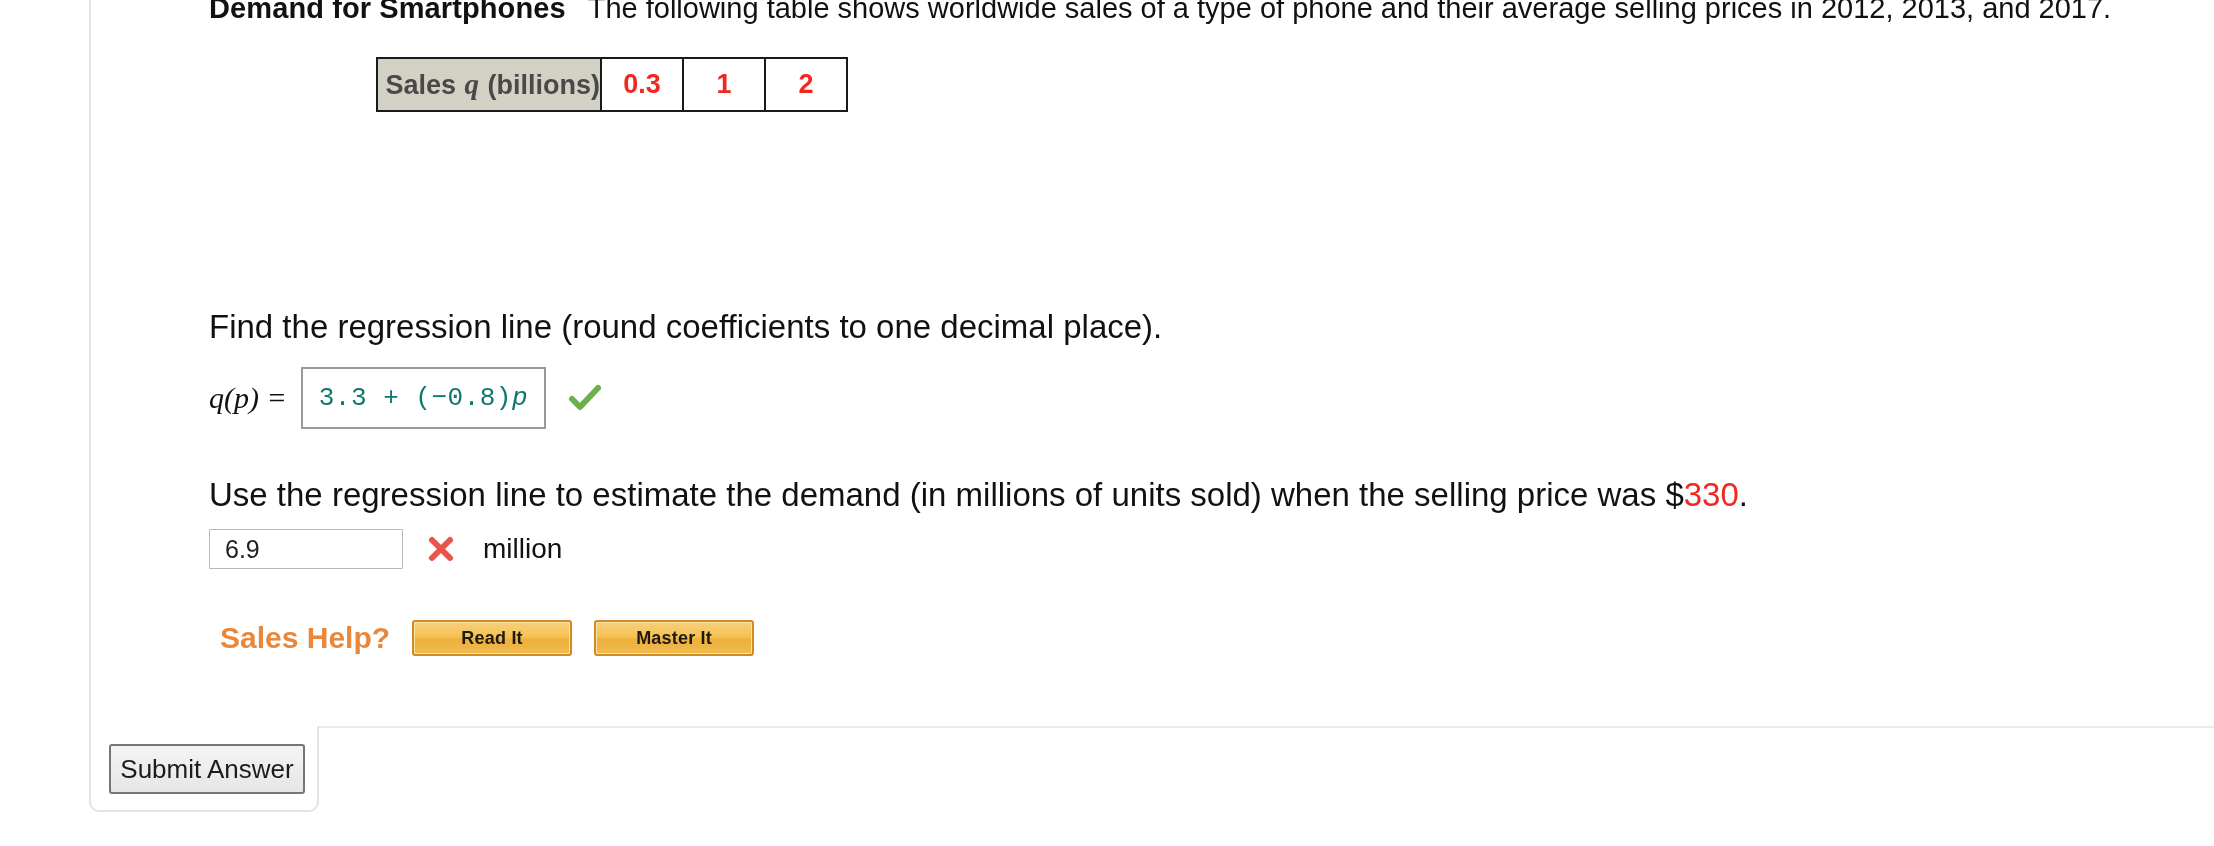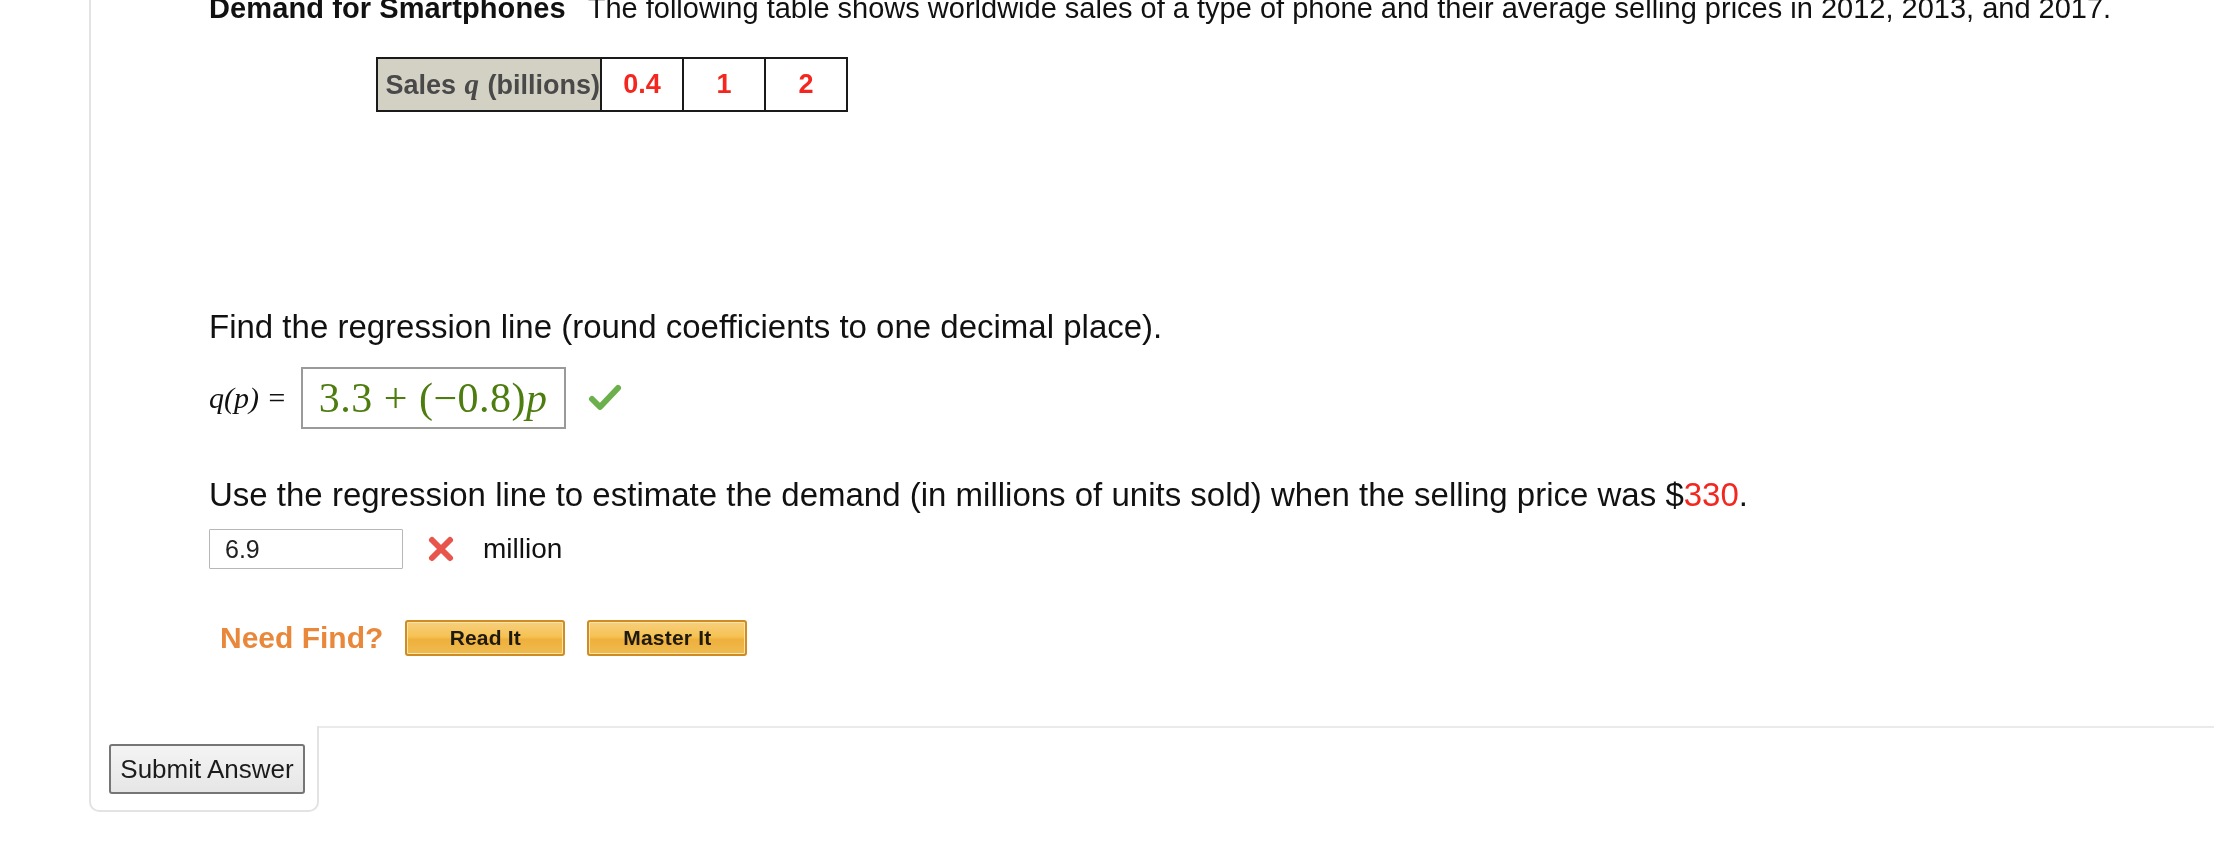--- a/index.html
+++ b/index.html
@@ -136,23 +136,23 @@
     background: #ffffff;
     min-width: 238px;
     height: 62px;
     display: flex;
     align-items: center;
     justify-content: center;
     padding: 0 16px;
     box-sizing: border-box;
   }
   #regression-answer-text {
-    font-family: Liberation Serif, serif;
-    font-size: 42px;
-    color: #4d7c0f;
+    font-family: Liberation Mono, monospace;
+    font-size: 26px;
+    color: #0f766e;
     white-space: nowrap;
     letter-spacing: 0.5px;
   }
   #regression-answer-text .ital {
     font-style: italic;
   }
   #check-icon {
     margin-left: 22px;
     width: 34px;
     height: 34px;
@@ -215,21 +215,21 @@
     align-items: center;
     justify-content: center;
     width: 160px;
     height: 36px;
     margin-right: 22px;
     box-sizing: border-box;
     border: 2px solid #d08b21;
     border-radius: 3px;
     background: linear-gradient(to bottom, #f7cf7d 0%, #f5c253 45%, #efb03c 55%, #eebb52 100%);
     box-shadow: inset 0 0 0 1px #fbe3a9;
-    font-size: 21px;
+    font-size: 18px;
     font-weight: bold;
     color: #1f1a10;
     letter-spacing: 0.2px;
     cursor: pointer;
     user-select: none;
   }
 
   
   #bottom-divider {
     position: absolute;
@@ -278,21 +278,21 @@
 
     <div id="intro-line">
       <span id="intro-title">Demand for Smartphones</span><span id="intro-gap"></span><span id="intro-text">The following table shows worldwide sales of a type of phone and their average selling prices in 2012, 2013, and 2017.</span>
     </div>
 
     <div id="data-table-wrap">
       <table class="data-table">
         <tbody>
         <tr>
           <td class="rowlabel-cell"><span>Sales</span> <span class="var">q</span> <span>(billions)</span></td>
-          <td class="data-cell">0.4</td>
+          <td class="data-cell">0.3</td>
           <td class="data-cell">1</td>
           <td class="data-cell">2</td>
         </tr>
       </tbody>
         </table>
     </div>
 
     <div class="prompt" id="prompt-1">Find the regression line (round coefficients to one decimal place).</div>
 
     <div id="answer-row-1">
@@ -309,21 +309,21 @@
 
     <div id="answer-row-2">
       <input id="demand-input" type="text" value="6.9" style="">
       <svg id="x-icon" viewBox="0 0 28 28">
         <path d="M5 5 L23 23 M23 5 L5 23" fill="none" stroke="#e8554d" stroke-width="6" stroke-linecap="round"></path>
       </svg>
       <span id="million-label">million</span>
     </div>
 
     <div id="need-help-row">
-      <span id="need-help-label">Need Find?</span>
+      <span id="need-help-label">Sales Help?</span>
       <button class="help-button">Read It</button>
       <button class="help-button">Master It</button>
     </div>
 
   </div>
 </div>
 
 <div id="bottom-divider"></div>
 
 <div id="submit-panel">

